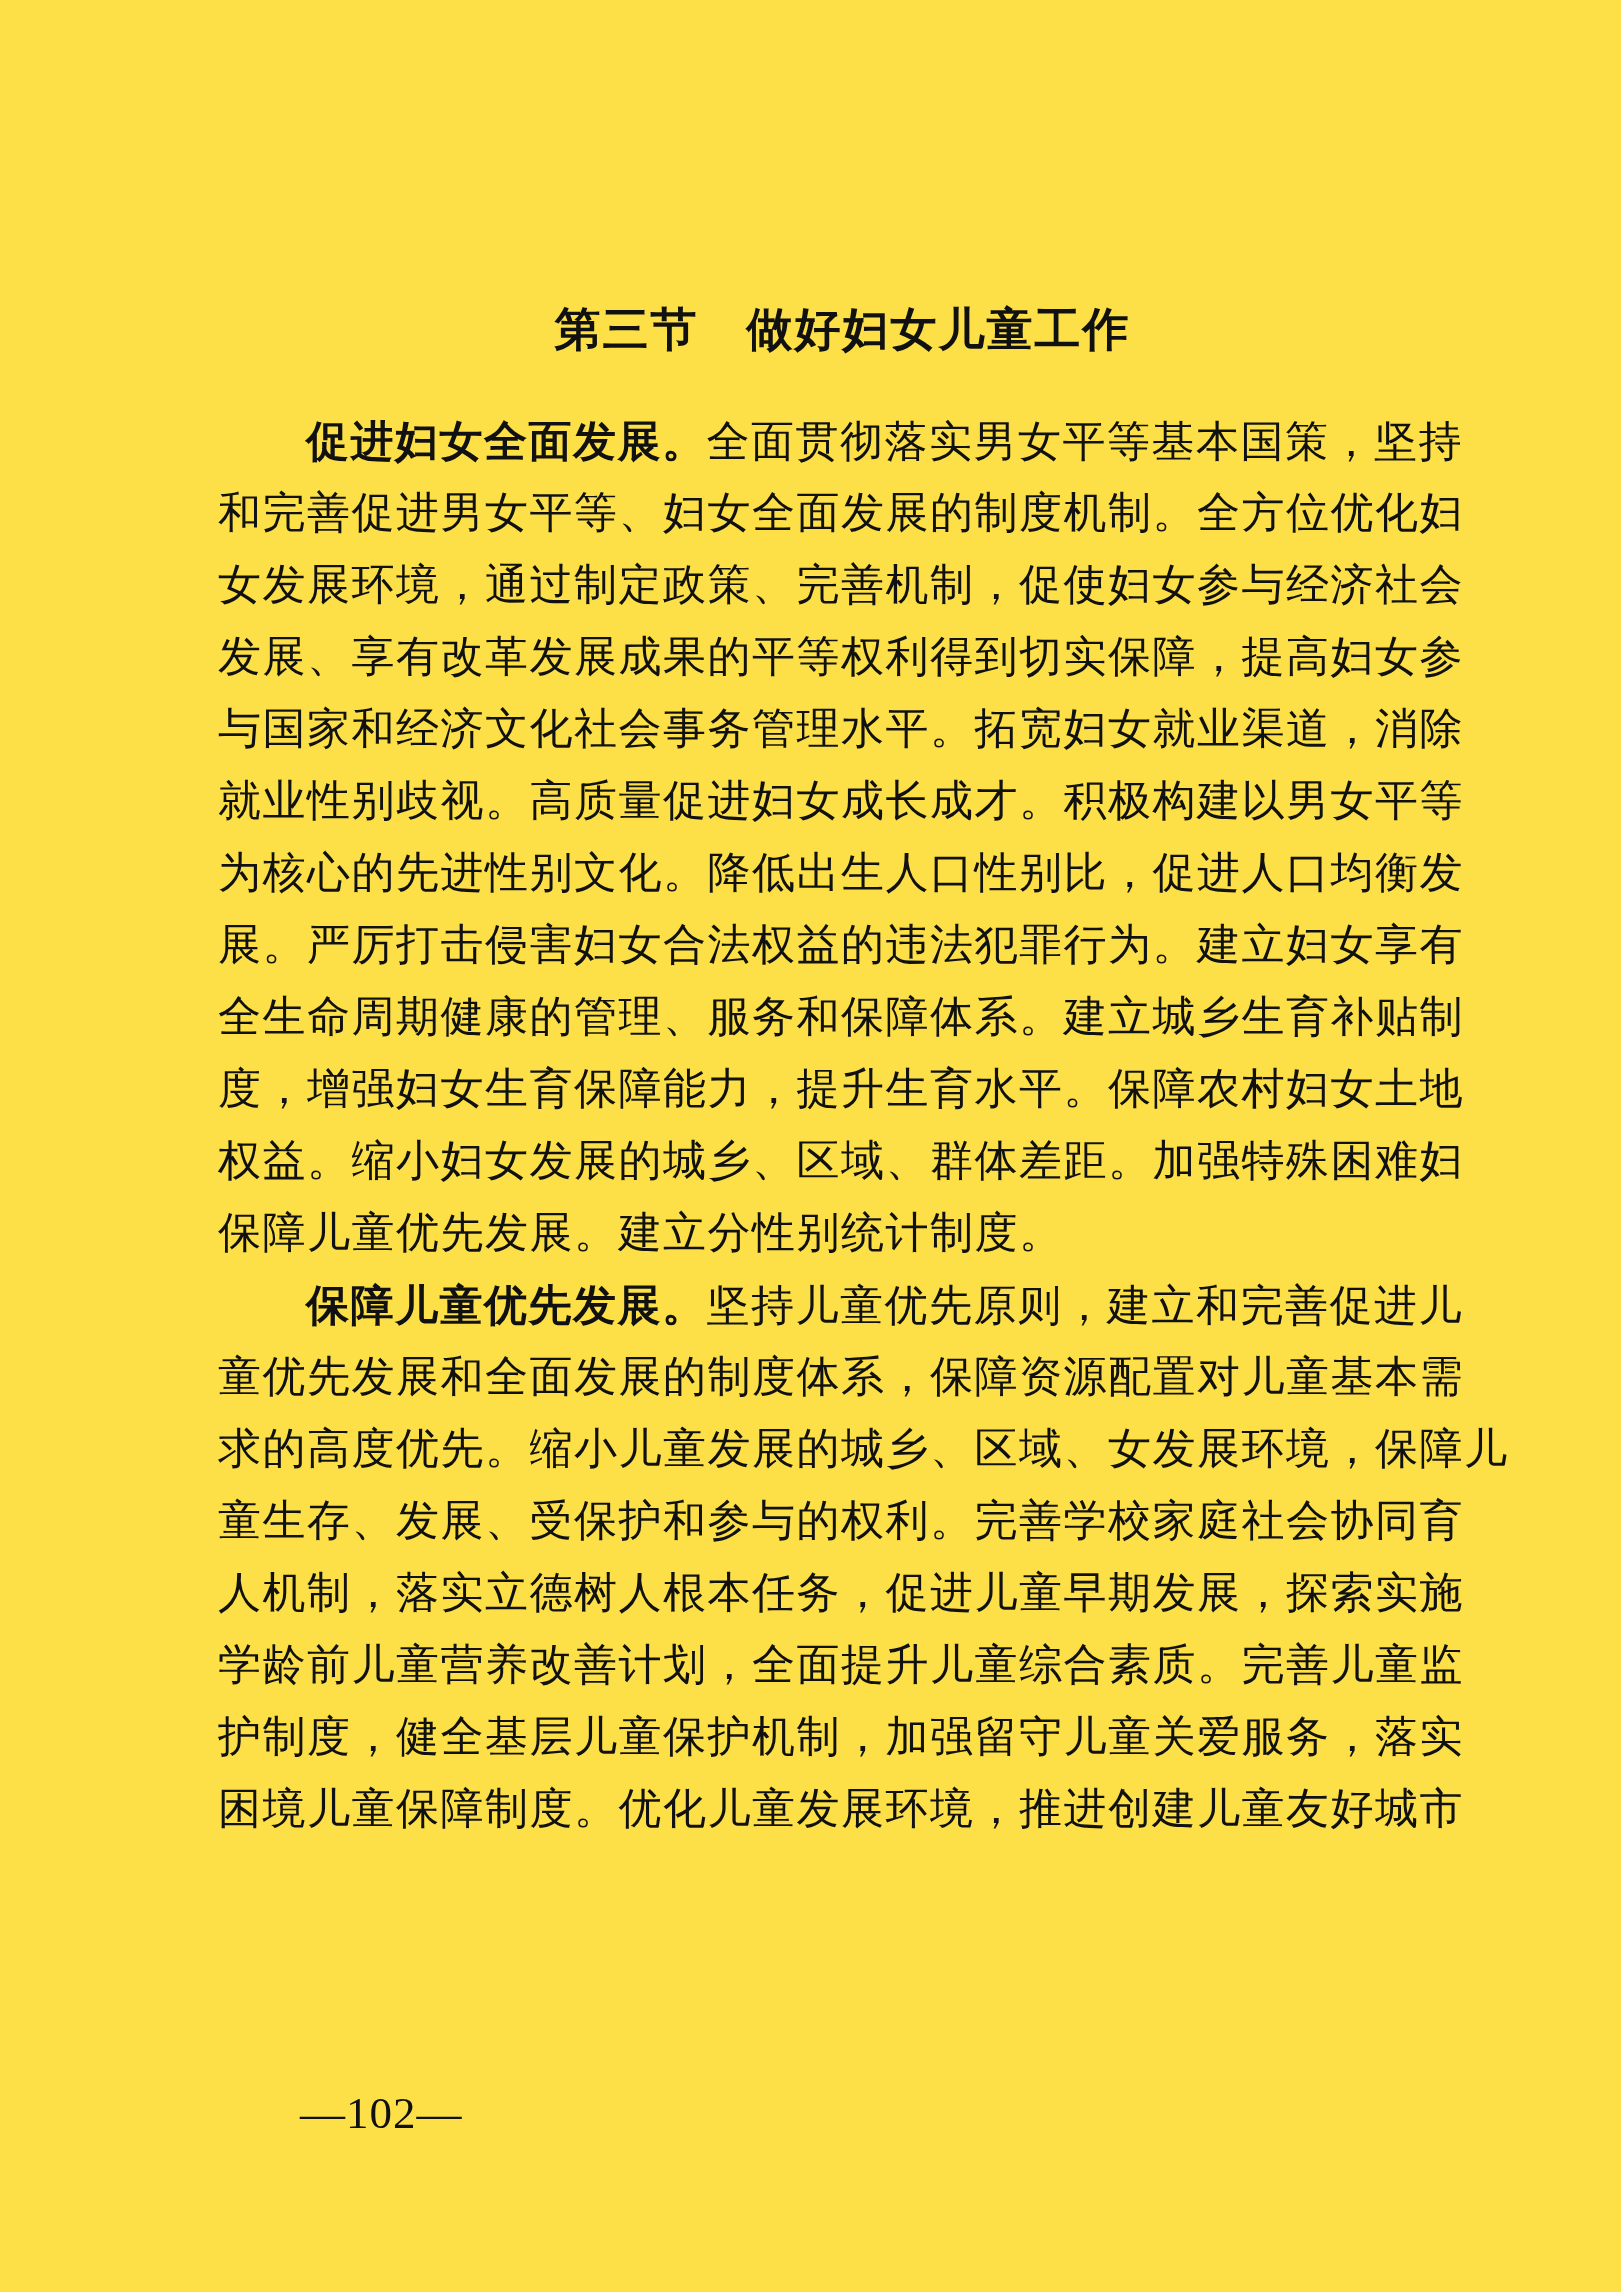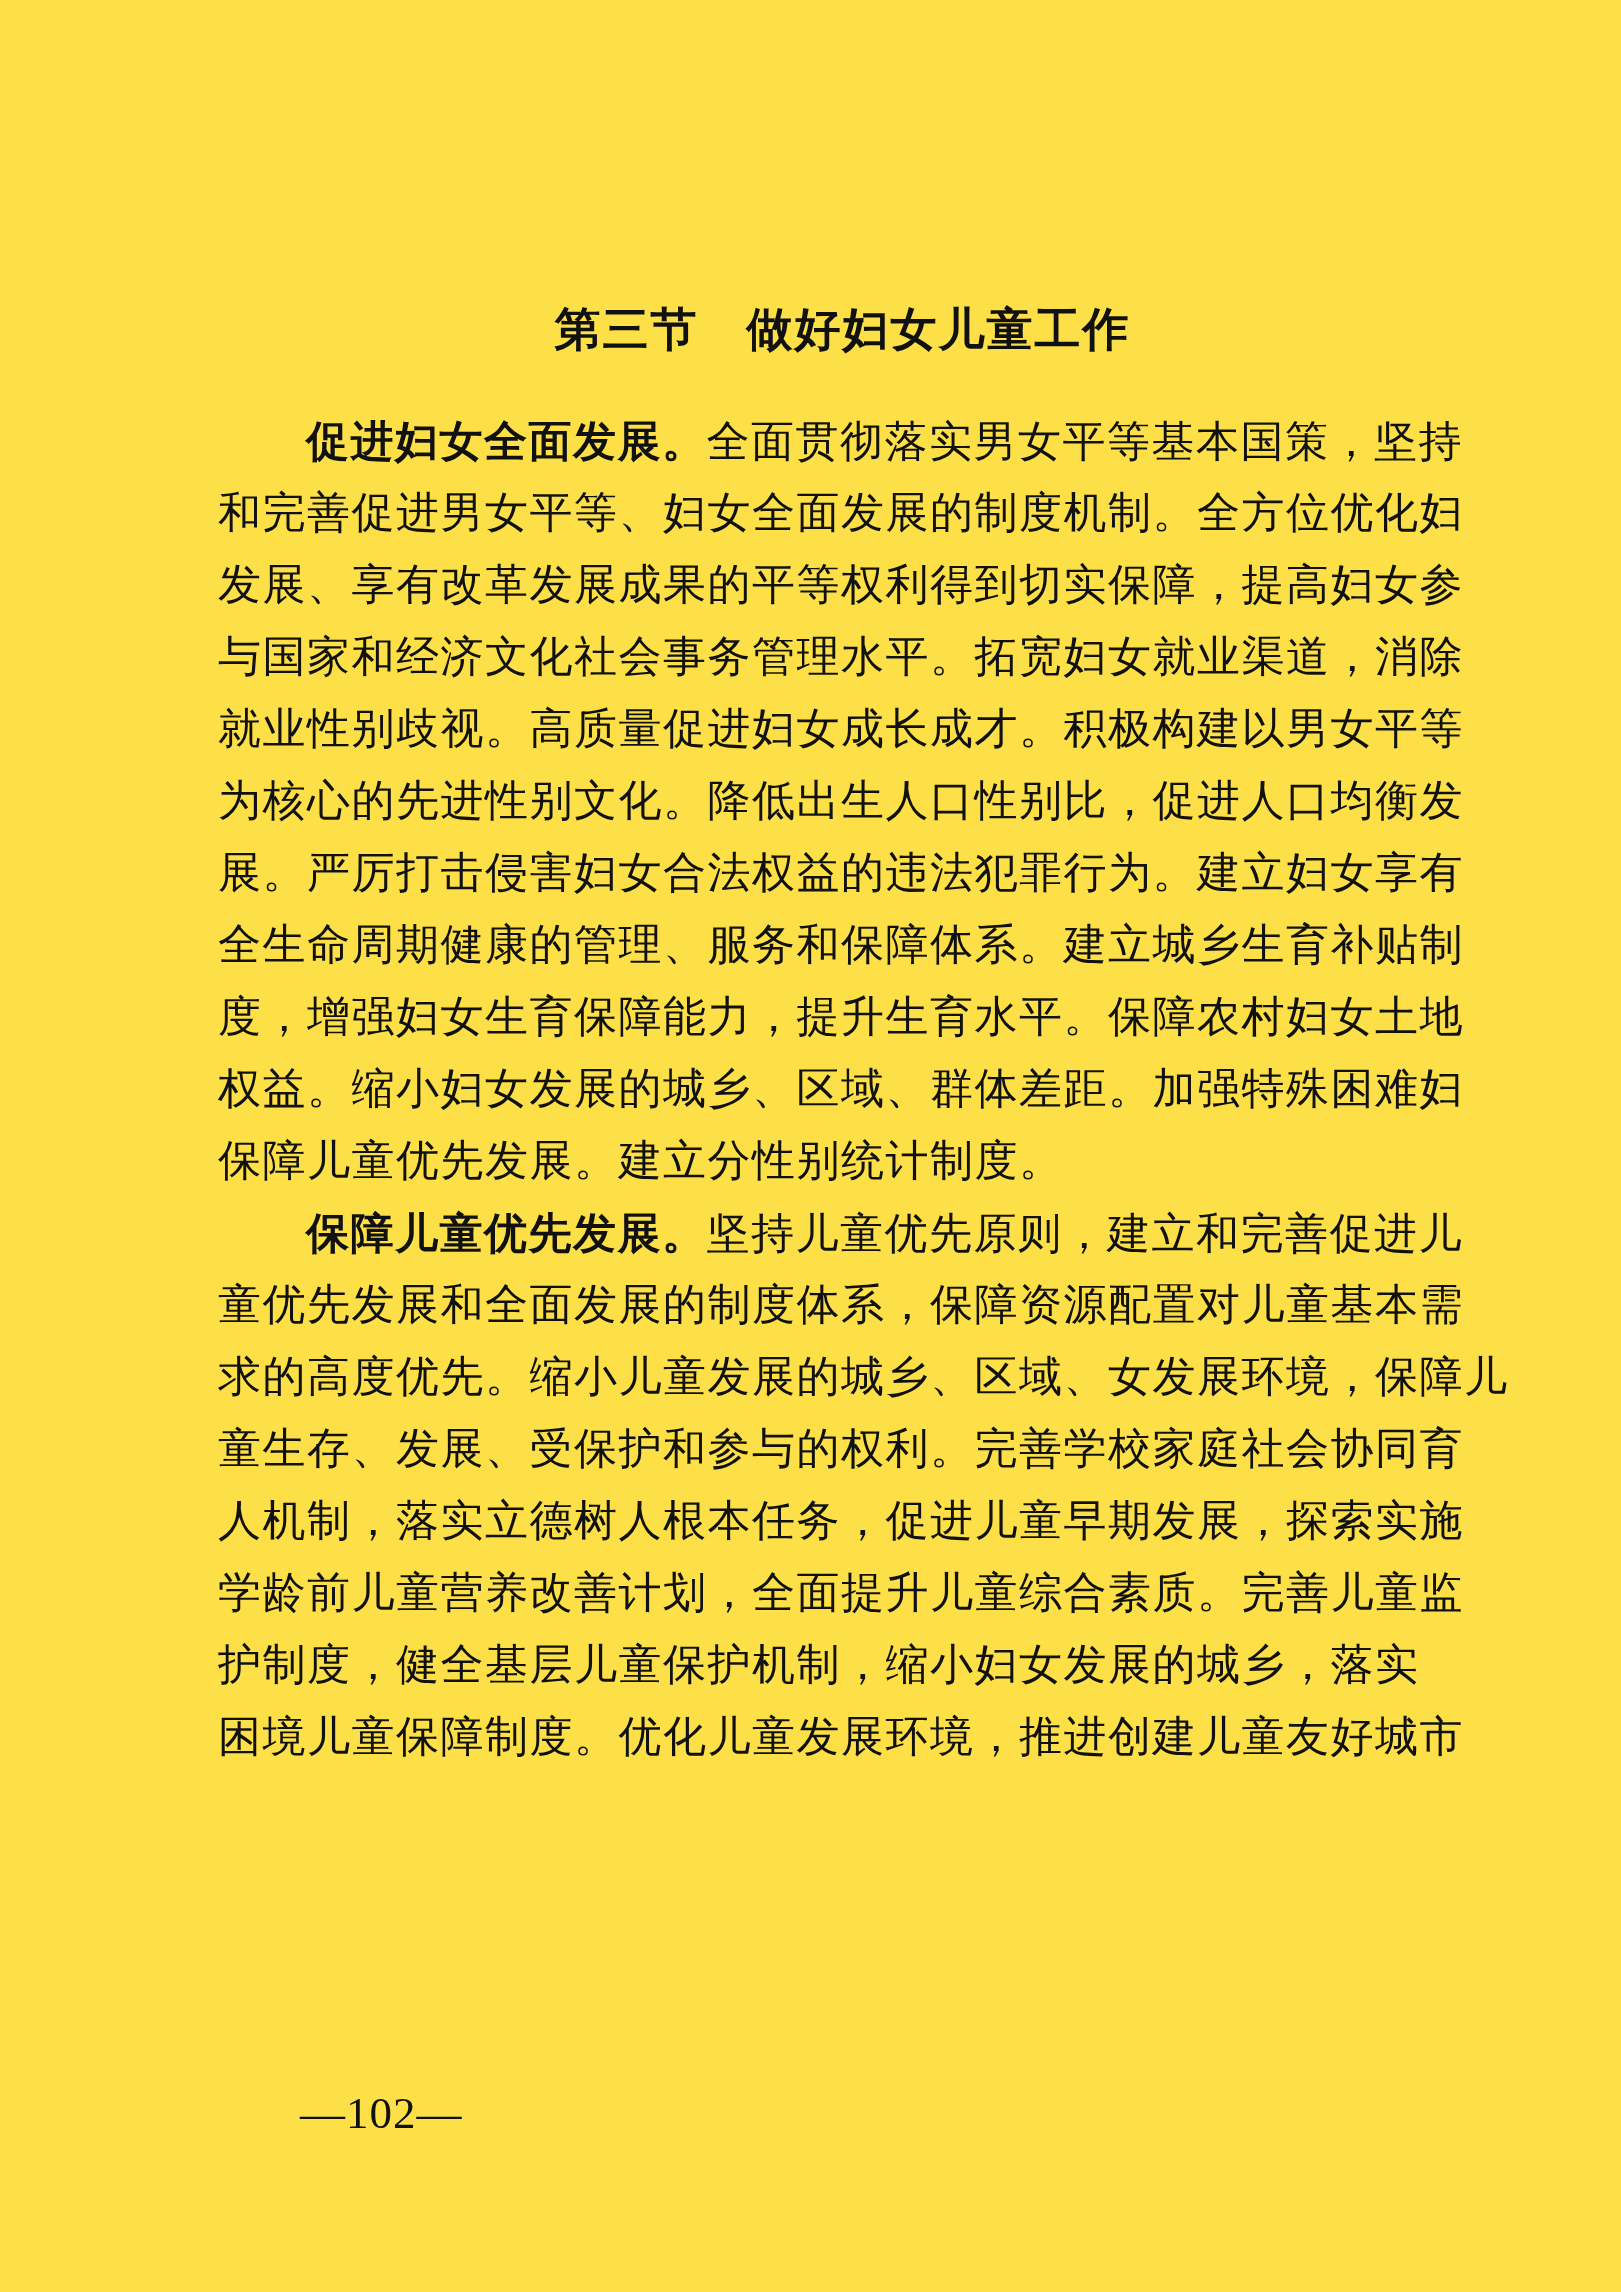--- a/index.html
+++ b/index.html
@@ -64,37 +64,38 @@
 <body>
 
 <div class="page">
 
   <div class="section-title">第三节　做好妇女儿童工作</div>
 
   <div class="body-text">
 
     <div class="text-line first-line"><span class="lead">促进妇女全面发展。</span><span>全面贯彻落实男女平等基本国策，坚持</span></div>
     <div class="text-line">和完善促进男女平等、妇女全面发展的制度机制。全方位优化妇</div>
+    <div class="text-line">女发展环境，通过制定政策、完善机制，促使妇女参与经济社会</div>
     <div class="text-line">发展、享有改革发展成果的平等权利得到切实保障，提高妇女参</div>
     <div class="text-line">与国家和经济文化社会事务管理水平。拓宽妇女就业渠道，消除</div>
     <div class="text-line">就业性别歧视。高质量促进妇女成长成才。积极构建以男女平等</div>
     <div class="text-line">为核心的先进性别文化。降低出生人口性别比，促进人口均衡发</div>
     <div class="text-line">展。严厉打击侵害妇女合法权益的违法犯罪行为。建立妇女享有</div>
     <div class="text-line">全生命周期健康的管理、服务和保障体系。建立城乡生育补贴制</div>
     <div class="text-line">度，增强妇女生育保障能力，提升生育水平。保障农村妇女土地</div>
     <div class="text-line">权益。缩小妇女发展的城乡、区域、群体差距。加强特殊困难妇</div>
     <div class="text-line">保障儿童优先发展。建立分性别统计制度。</div>
 
     <div class="text-line first-line"><span class="lead">保障儿童优先发展。</span><span>坚持儿童优先原则，建立和完善促进儿</span></div>
     <div class="text-line">童优先发展和全面发展的制度体系，保障资源配置对儿童基本需</div>
     <div class="text-line">求的高度优先。缩小儿童发展的城乡、区域、女发展环境，保障儿</div>
     <div class="text-line">童生存、发展、受保护和参与的权利。完善学校家庭社会协同育</div>
     <div class="text-line">人机制，落实立德树人根本任务，促进儿童早期发展，探索实施</div>
     <div class="text-line">学龄前儿童营养改善计划，全面提升儿童综合素质。完善儿童监</div>
-    <div class="text-line">护制度，健全基层儿童保护机制，缩小妇女发展的城乡，落实</div>
+    <div class="text-line">护制度，健全基层儿童保护机制，加强留守儿童关爱服务，落实</div>
     <div class="text-line">困境儿童保障制度。优化儿童发展环境，推进创建儿童友好城市</div>
 
   </div>
 
   <div class="page-number">—102—</div>
 
 </div>
 
 
 </body></html>

